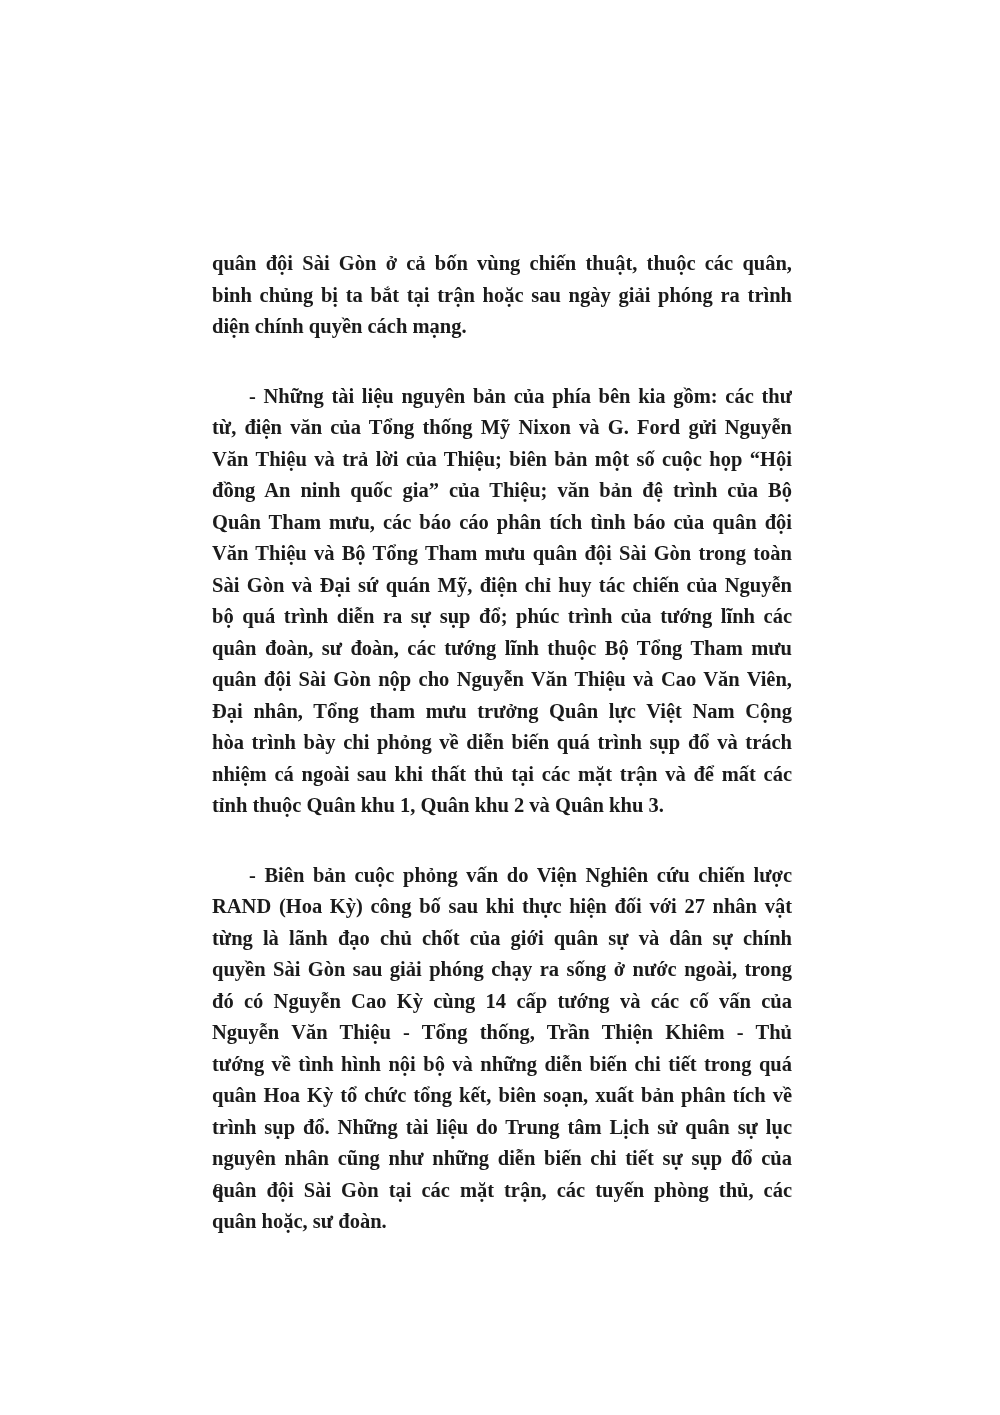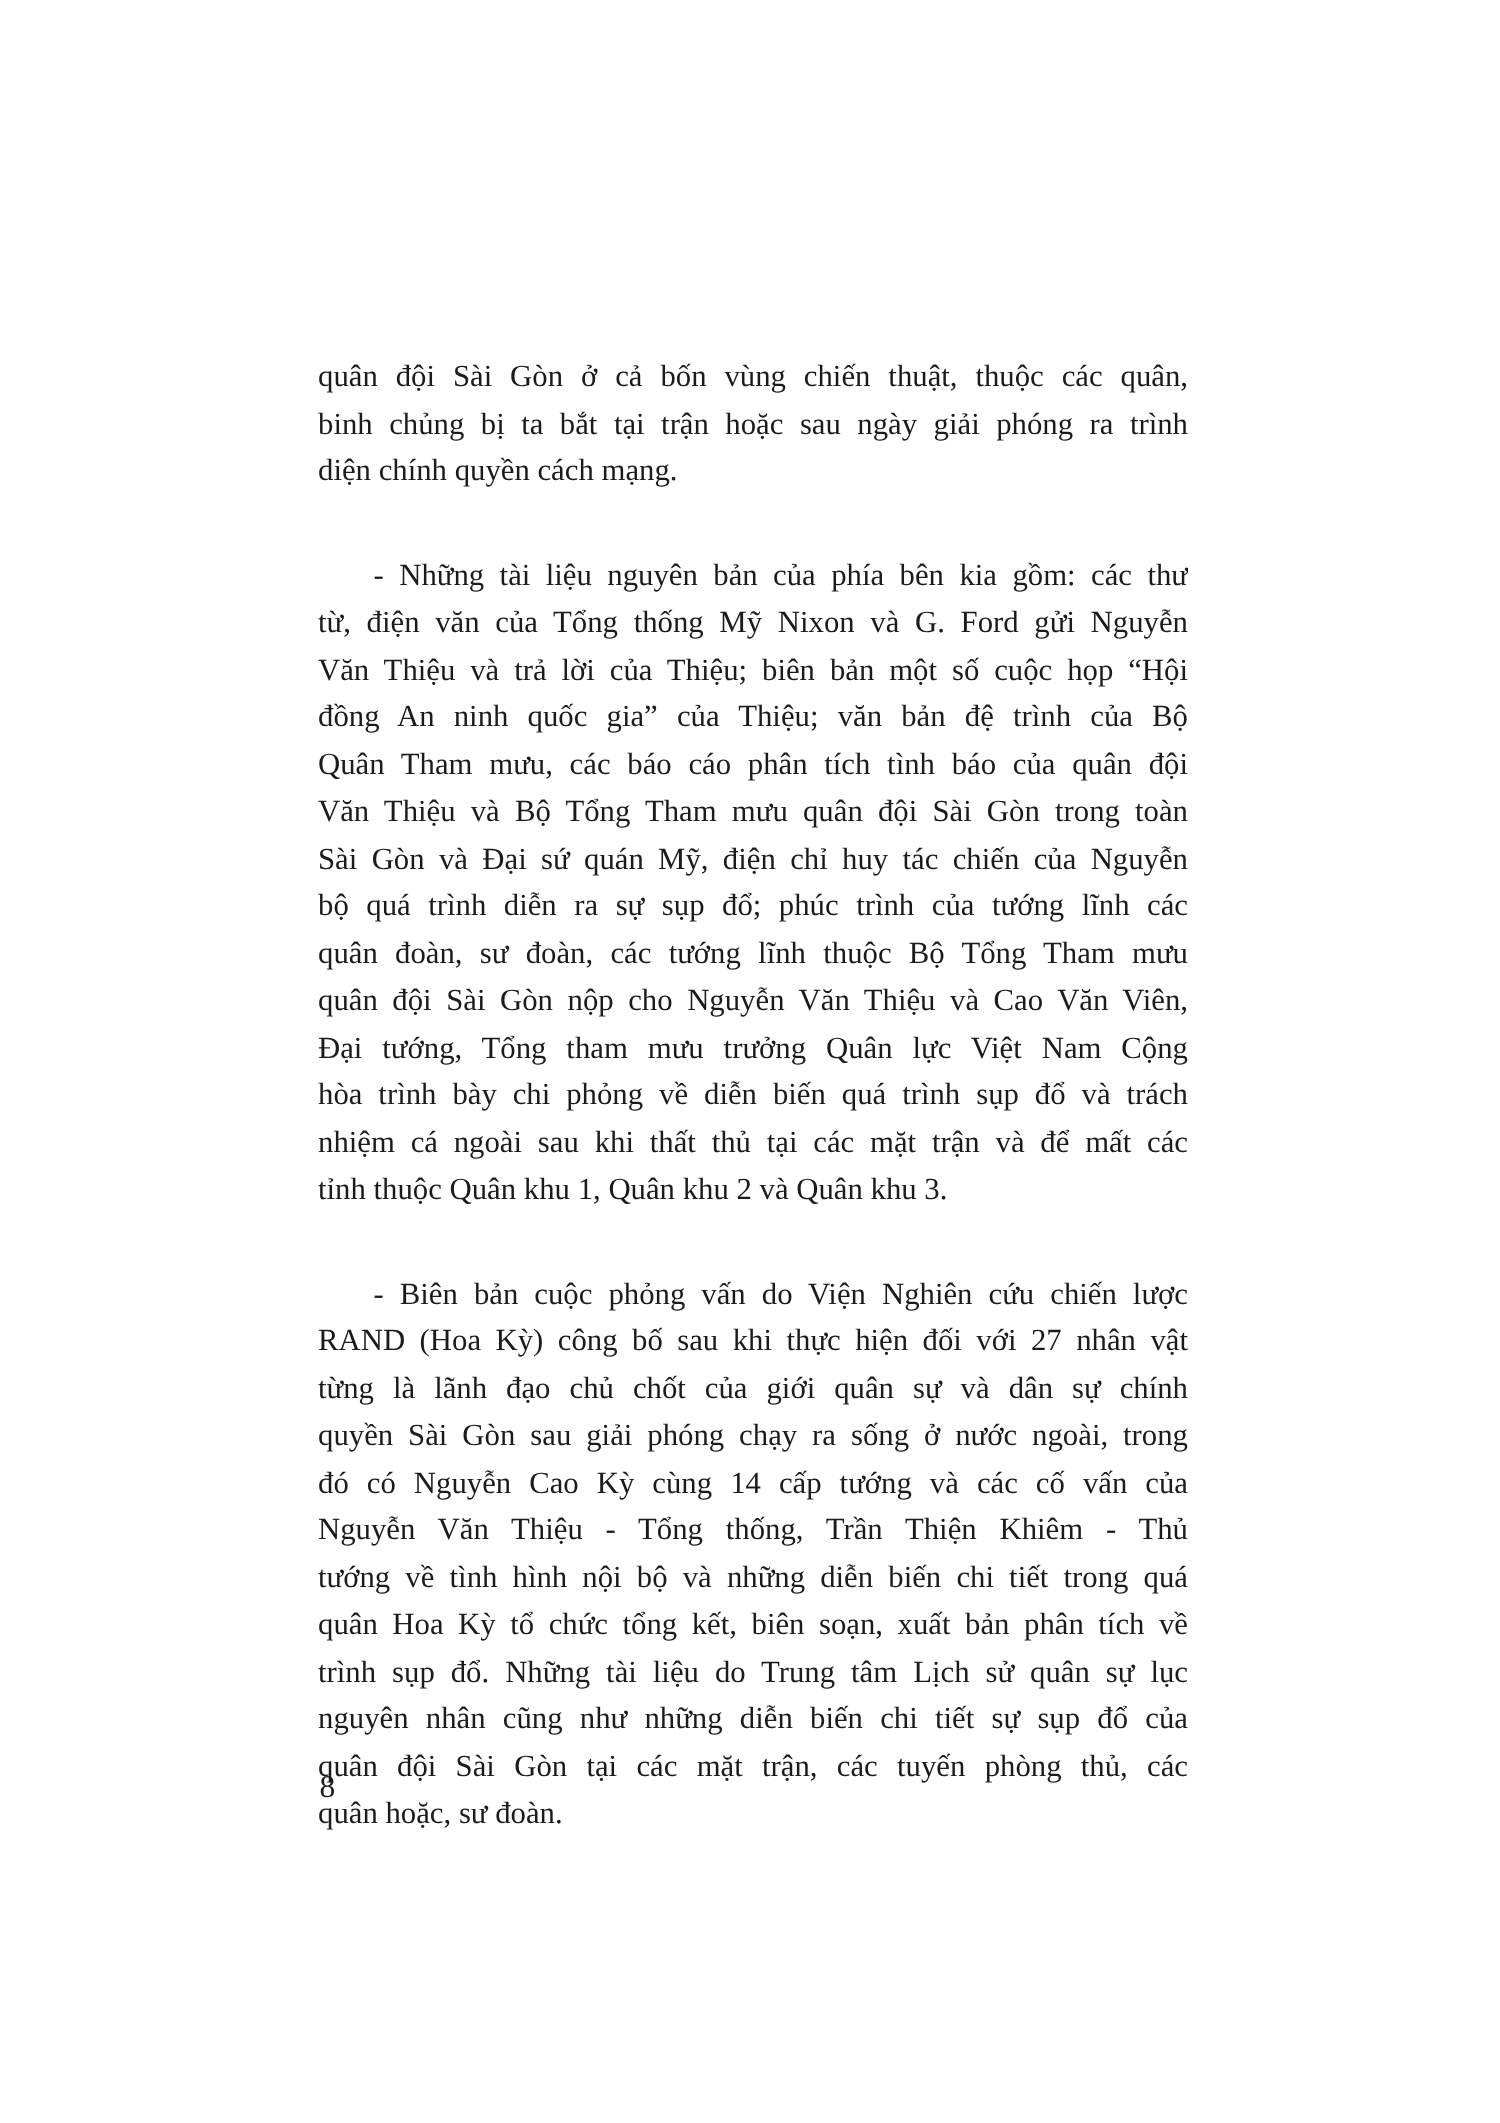--- a/index.html
+++ b/index.html
@@ -12,24 +12,25 @@
     width: 1000px;
     height: 1415px;
     background: #ffffff;
     overflow: hidden;
     font-family: "Liberation Serif", "DejaVu Serif", serif;
     color: #1b1b1b;
   }
   .text-block {
     position: absolute;
     left: 212px;
-    top: 236px;
+    top: 248px;
     width: 580px;
     font-size: 20.5px;
     line-height: 31.5px;
+    font-weight: bold;
   }
   .paragraph {
     margin: 0;
     padding: 0;
   }
   .line {
     text-align: justify;
     text-align-last: justify;
     white-space: normal;
     overflow: hidden;
@@ -64,21 +65,21 @@
         <div class="line first-indent">- Những tài liệu nguyên bản của phía bên kia gồm: các thư</div>
         <div class="line">từ, điện văn của Tổng thống Mỹ Nixon và G. Ford gửi Nguyễn</div>
         <div class="line">Văn Thiệu và trả lời của Thiệu; biên bản một số cuộc họp “Hội</div>
         <div class="line">đồng An ninh quốc gia” của Thiệu; văn bản đệ trình của Bộ</div>
         <div class="line">Quân Tham mưu, các báo cáo phân tích tình báo của quân đội</div>
         <div class="line">Văn Thiệu và Bộ Tổng Tham mưu quân đội Sài Gòn trong toàn</div>
         <div class="line">Sài Gòn và Đại sứ quán Mỹ, điện chỉ huy tác chiến của Nguyễn</div>
         <div class="line">bộ quá trình diễn ra sự sụp đổ; phúc trình của tướng lĩnh các</div>
         <div class="line">quân đoàn, sư đoàn, các tướng lĩnh thuộc Bộ Tổng Tham mưu</div>
         <div class="line">quân đội Sài Gòn nộp cho Nguyễn Văn Thiệu và Cao Văn Viên,</div>
-        <div class="line">Đại tướng, Tổng tham mưu trưởng Quân lực Việt Nam Cộng</div>
+        <div class="line">Đại nhân, Tổng tham mưu trưởng Quân lực Việt Nam Cộng</div>
         <div class="line">hòa trình bày chi phỏng về diễn biến quá trình sụp đổ và trách</div>
         <div class="line">nhiệm cá ngoài sau khi thất thủ tại các mặt trận và để mất các</div>
         <div class="line last">tỉnh thuộc Quân khu 1, Quân khu 2 và Quân khu 3.</div>
       </div>
       <div class="paragraph">
         <div class="line first-indent">- Biên bản cuộc phỏng vấn do Viện Nghiên cứu chiến lược</div>
         <div class="line">RAND (Hoa Kỳ) công bố sau khi thực hiện đối với 27 nhân vật</div>
         <div class="line">từng là lãnh đạo chủ chốt của giới quân sự và dân sự chính</div>
         <div class="line">quyền Sài Gòn sau giải phóng chạy ra sống ở nước ngoài, trong</div>
         <div class="line">đó có Nguyễn Cao Kỳ cùng 14 cấp tướng và các cố vấn của</div>

